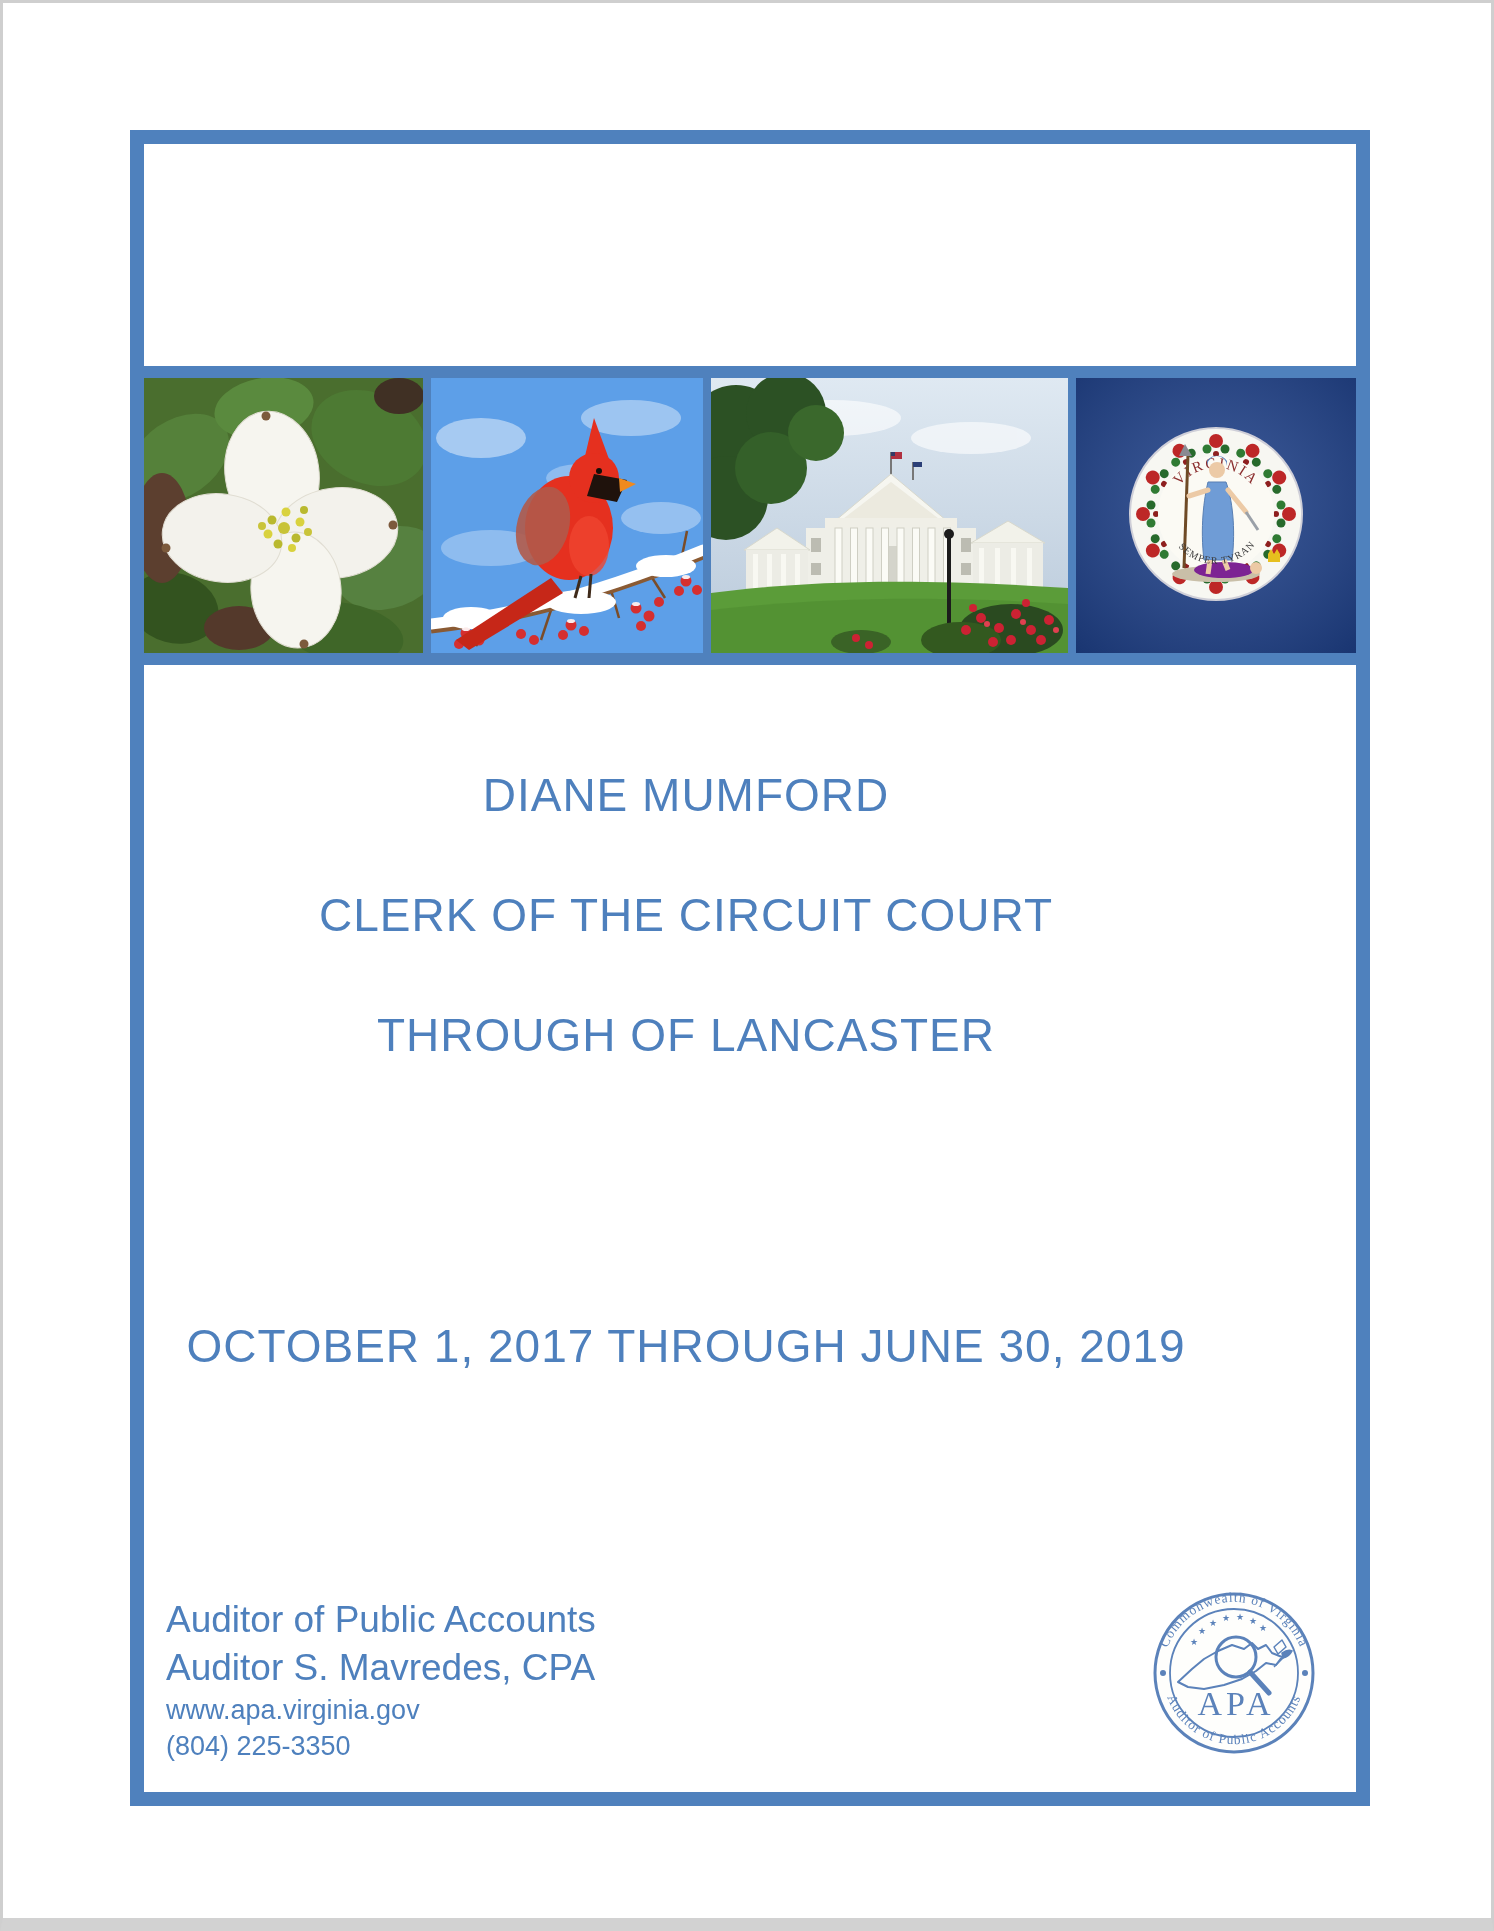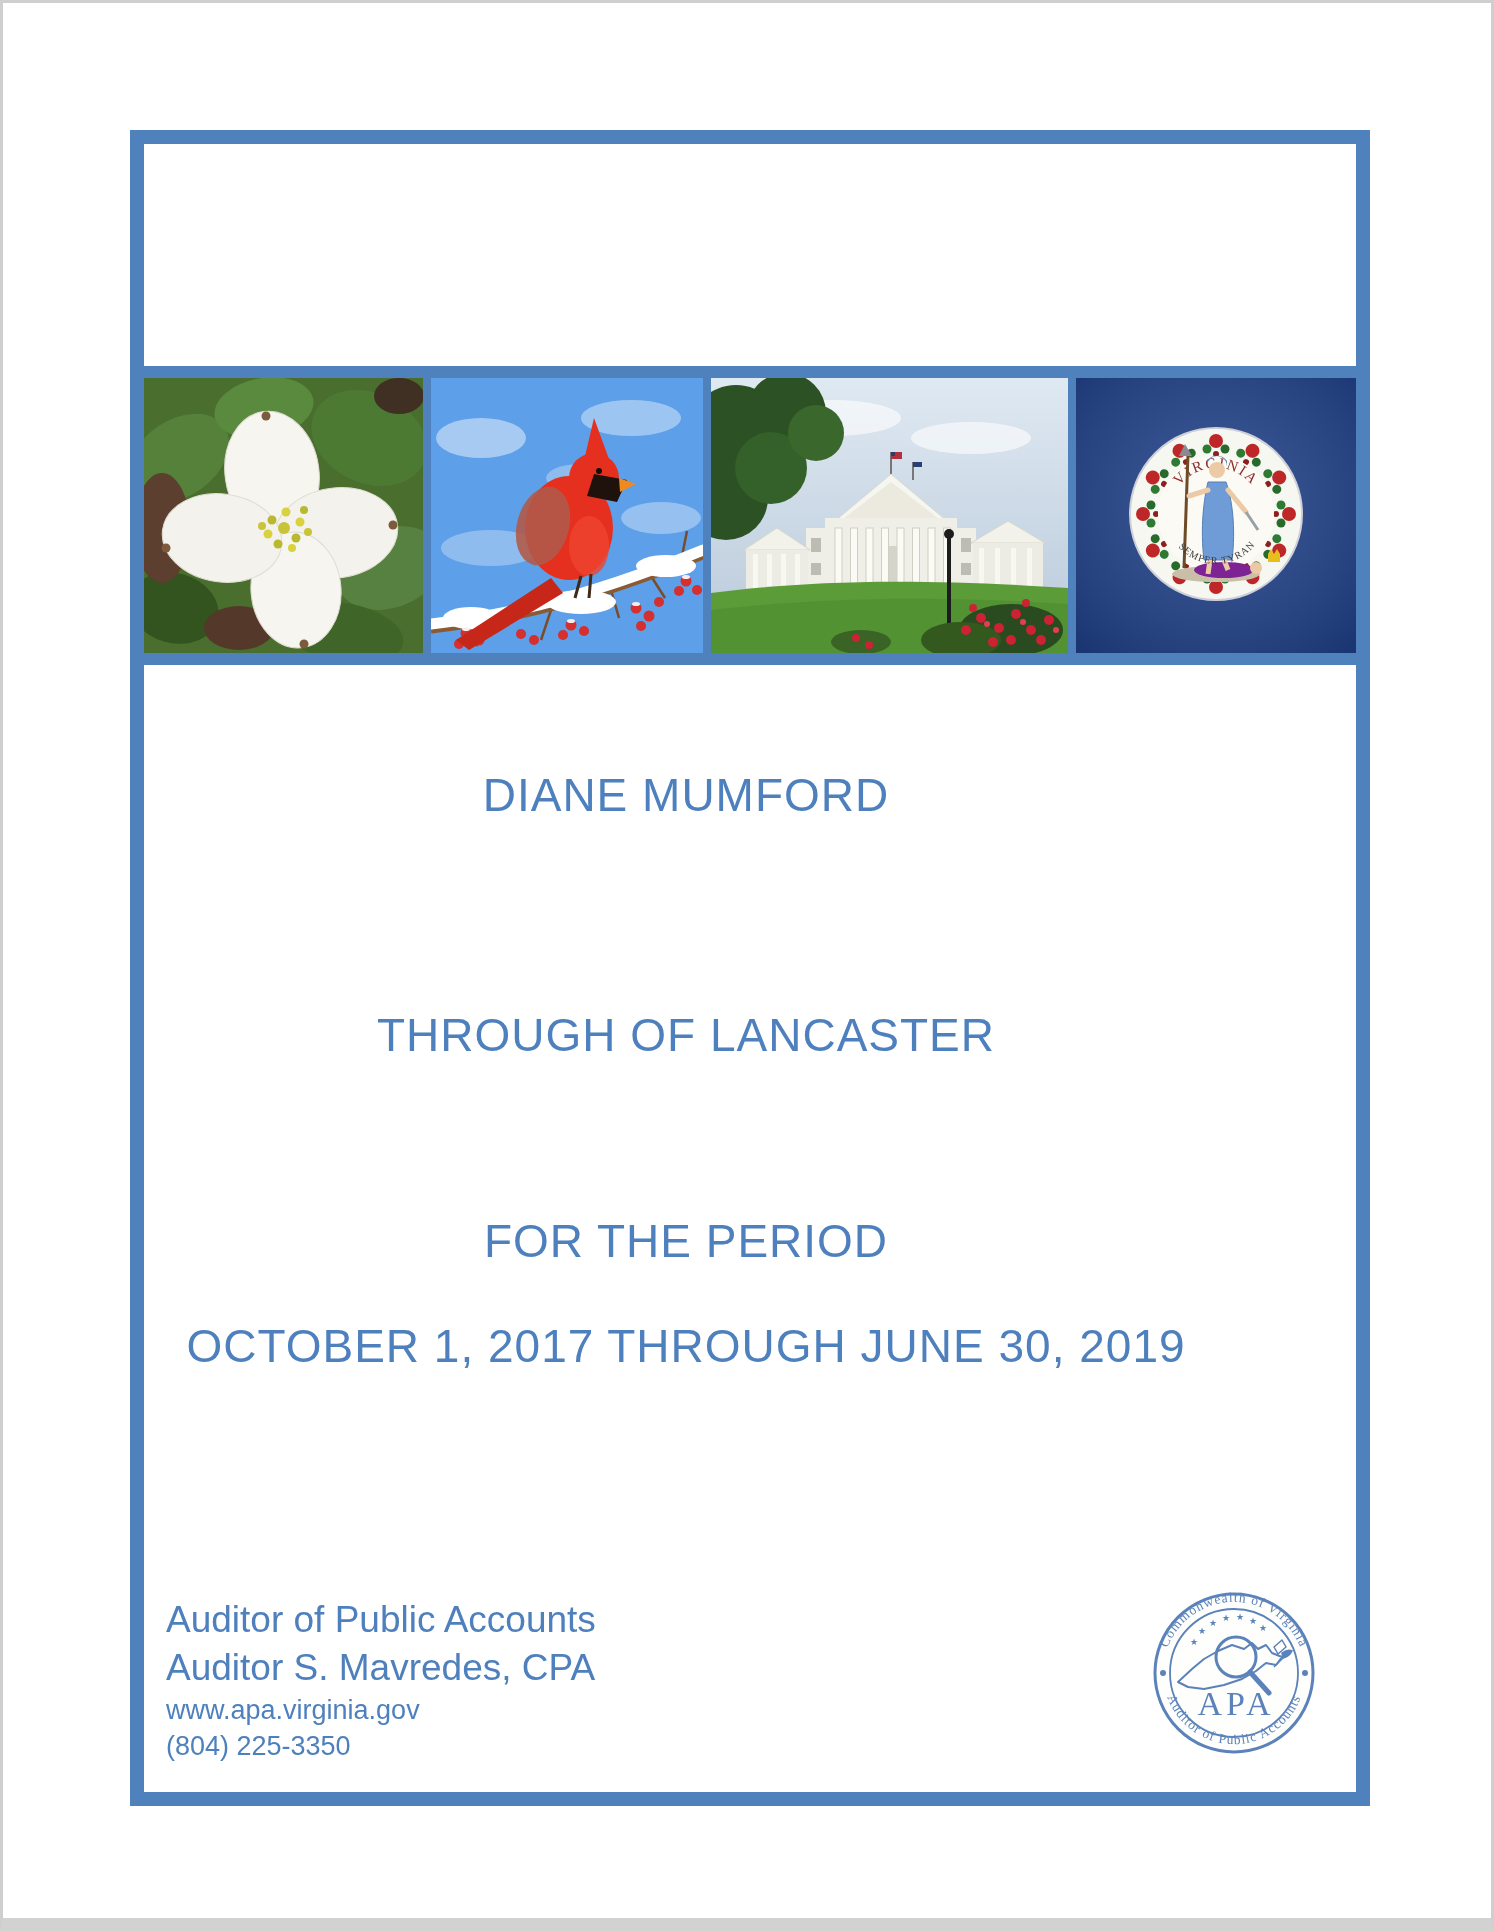--- a/index.html
+++ b/index.html
@@ -359,22 +359,22 @@
           <circle cx="141" cy="92" r="8" fill="#eccaa6"></circle>
           <path d="M131,88 A10,10 0 0 1 151,88 L151,83 A12,12 0 0 0 131,83 Z" fill="#5d86c0"></path>
           <text class="flag-arc-bottom">
             <textPath href="#flag-arc-bottom-path" xlink:href="#flag-arc-bottom-path" startOffset="50%" text-anchor="middle">SIC SEMPER TYRANNIS</textPath>
           </text>
         </svg>
       </div>
     </div>
 
     <div class="cover-line line-name">DIANE MUMFORD</div>
+    <div class="cover-line line-title">CLERK OF THE CIRCUIT COURT</div>
     <div class="cover-line line-locality">THROUGH OF LANCASTER</div>
-    <div class="cover-line line-period-label">FOR THE PERIOD</div>
     <div class="cover-line line-period-range">OCTOBER 1, 2017 THROUGH JUNE 30, 2019</div>
 
     <div class="issuer-block">
       <div class="issuer-lg">Auditor of Public Accounts</div>
       <div class="issuer-lg">Auditor S. Mavredes, CPA</div>
       <div class="issuer-sm first">www.apa.virginia.gov</div>
       <div class="issuer-sm">(804) 225-3350</div>
     </div>
 
     <div class="apa-seal">

